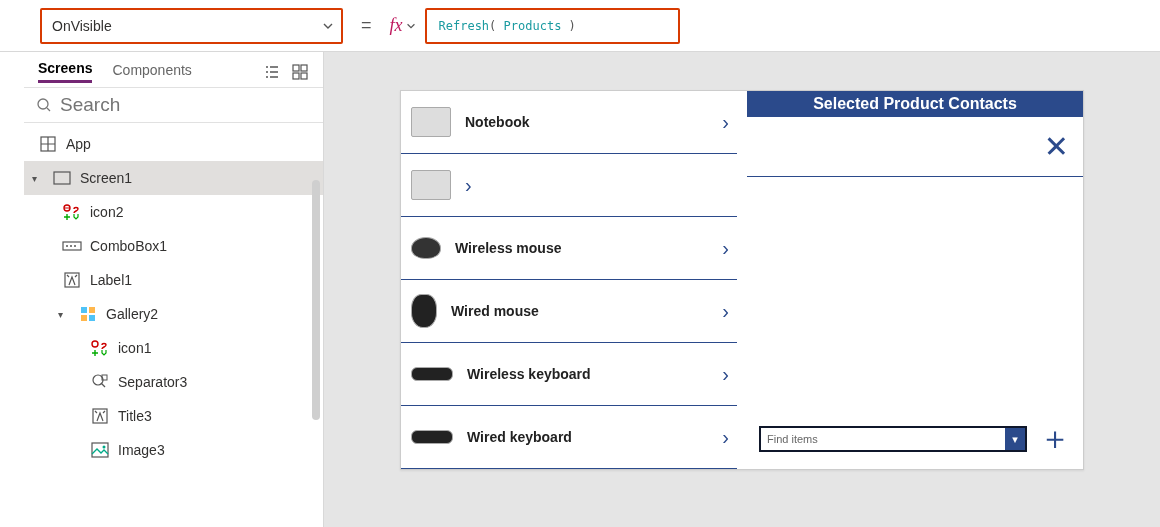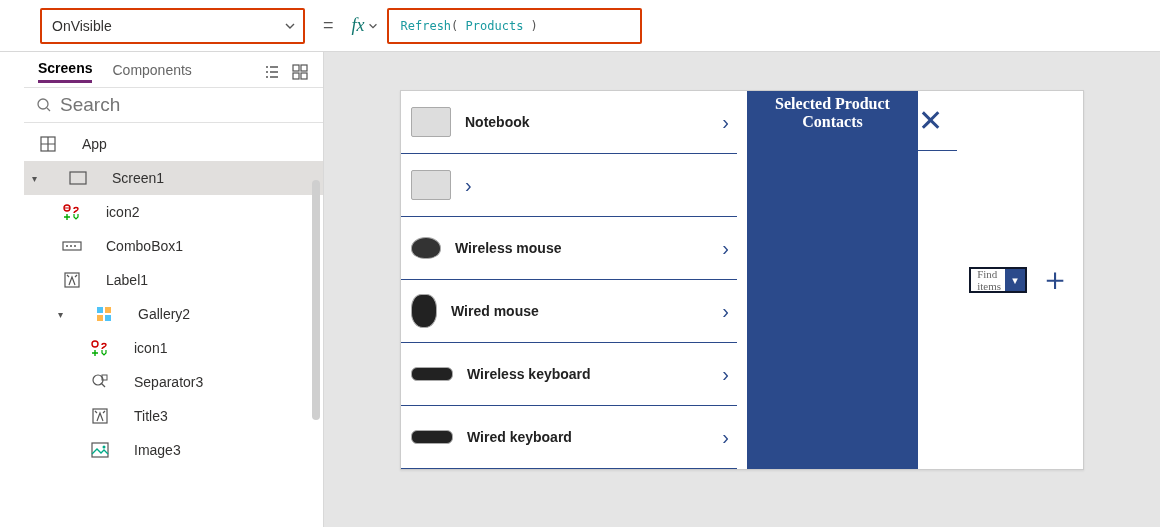--- a/index.html
+++ b/index.html
@@ -19,21 +19,21 @@
       align-items: center;
       height: 52px;
       border-bottom: 1px solid #d8d8d8;
       padding: 0 8px;
       gap: 12px;
     }
     .property-select {
       position: relative;
       border: 2px solid #d83b01;
       border-radius: 2px;
-      width: 265px;
+      width: 303px;
       height: 36px;
       display: flex;
       align-items: center;
       padding: 0 28px 0 10px;
       margin-left: 32px;
       background: #fff;
     }
     .property-select .chev {
       position: absolute;
       right: 6px;
@@ -45,21 +45,21 @@
     .fx-area {
       display: flex;
       align-items: center;
       flex: 1;
       gap: 8px;
     }
     .fx-label {
       font-family: "Segoe UI", serif;
       font-style: italic;
       font-size: 18px;
-      color: #0f766e;
+      color: #be185d;
       display: flex;
       align-items: center;
       gap: 2px;
     }
     .formula-box {
       border: 2px solid #d83b01;
       border-radius: 2px;
       padding: 4px 12px;
       min-width: 255px;
       height: 36px;
@@ -120,21 +120,21 @@
       color: #555;
     }
     .tree {
       flex: 1;
       overflow-y: auto;
       padding: 4px 0 12px 0;
     }
     .tree-item {
       display: flex;
       align-items: center;
-      gap: 24px;
+      gap: 8px;
       padding: 8px 12px;
       cursor: pointer;
       font-size: 14px;
       color: #323130;
     }
     .tree-item.selected { background: #e1dfdd; }
     .tree-item .caret {
       width: 12px;
       color: #555;
       font-size: 10px;
@@ -203,23 +203,22 @@
     }
     .g-thumb.round { border-radius: 50% 50% 45% 45%; width: 30px; height: 22px; background: #333; }
     .g-thumb.round2 { border-radius: 40% 40% 45% 45%; width: 26px; height: 34px; background: #222; }
     .g-thumb.kb { width: 42px; height: 14px; border-radius: 6px; background: #222; }
     .g-label { font-weight: 600; color: #222; flex: 1; }
     .g-chev { color: #2b4a8b; font-size: 20px; }
 
     .detail {
       flex: 1;
       display: flex;
-      flex-direction: row;
+      flex-direction: column;
       margin-left: 10px;
-      font-family: Liberation Serif, serif;
     }
     .detail-header {
       background: #2b4a8b;
       color: #fff;
       text-align: center;
       padding: 4px 0;
       font-weight: 600;
       font-size: 16px;
     }
     .detail-top {

